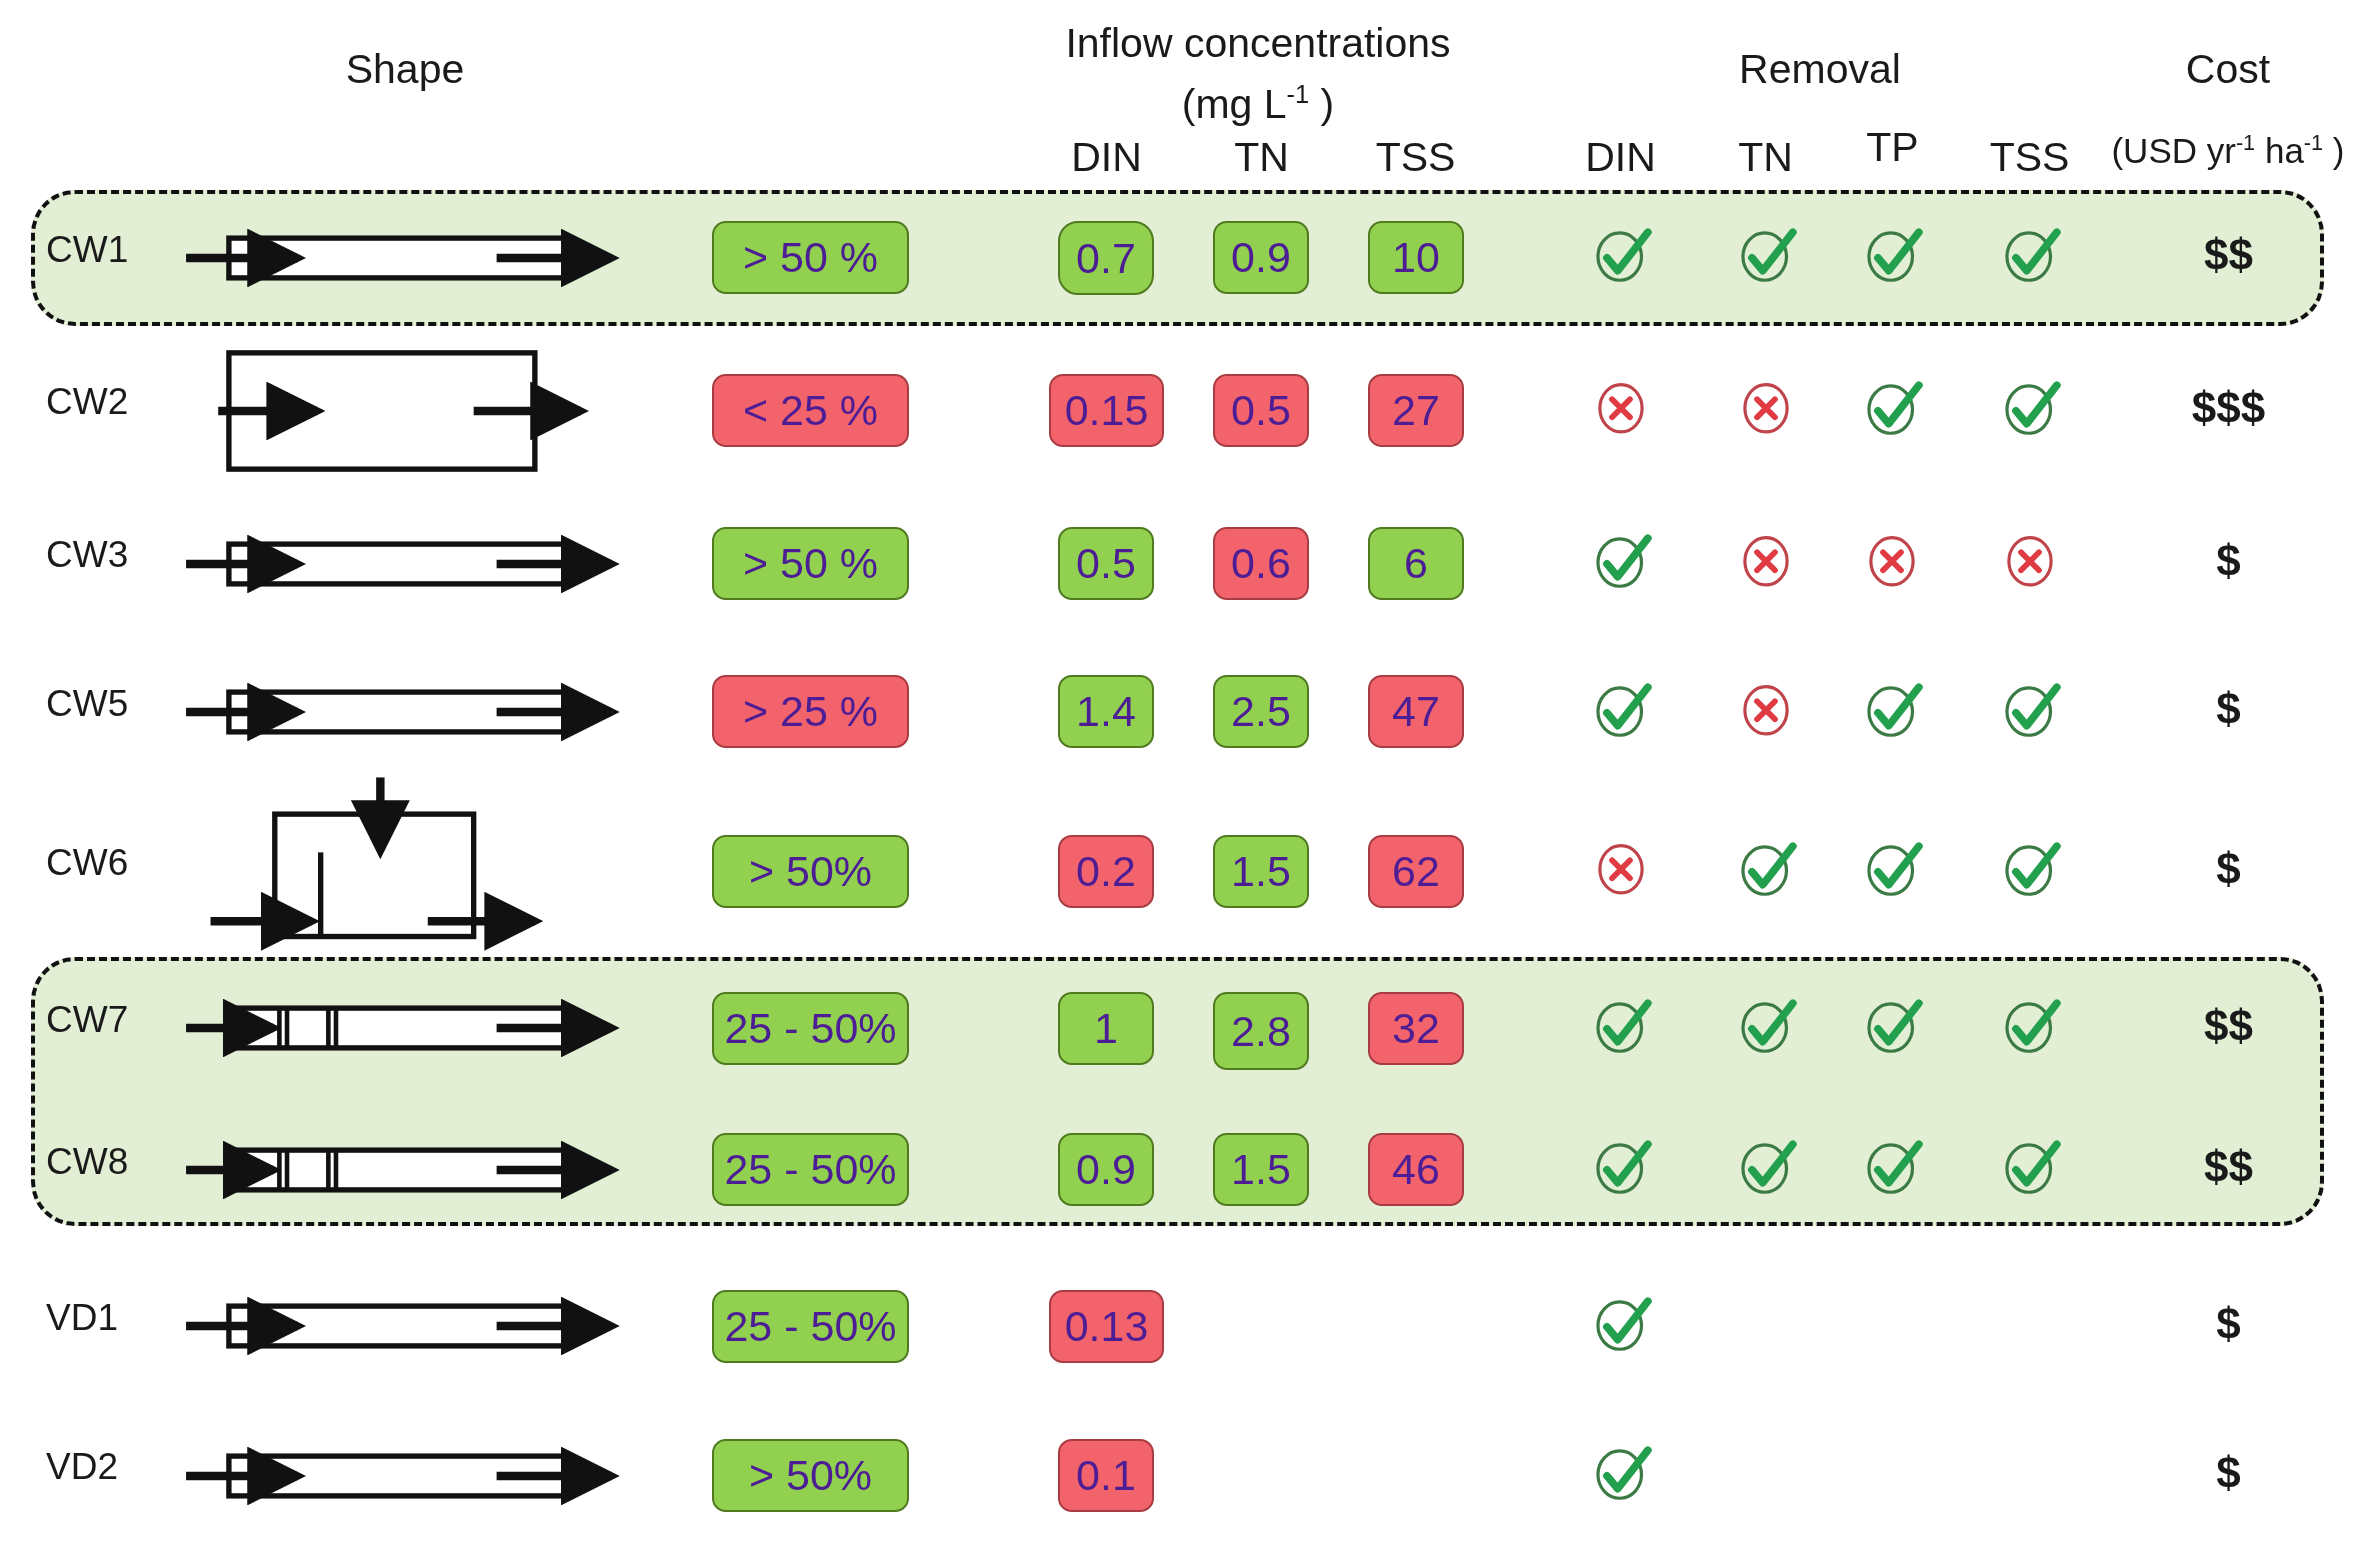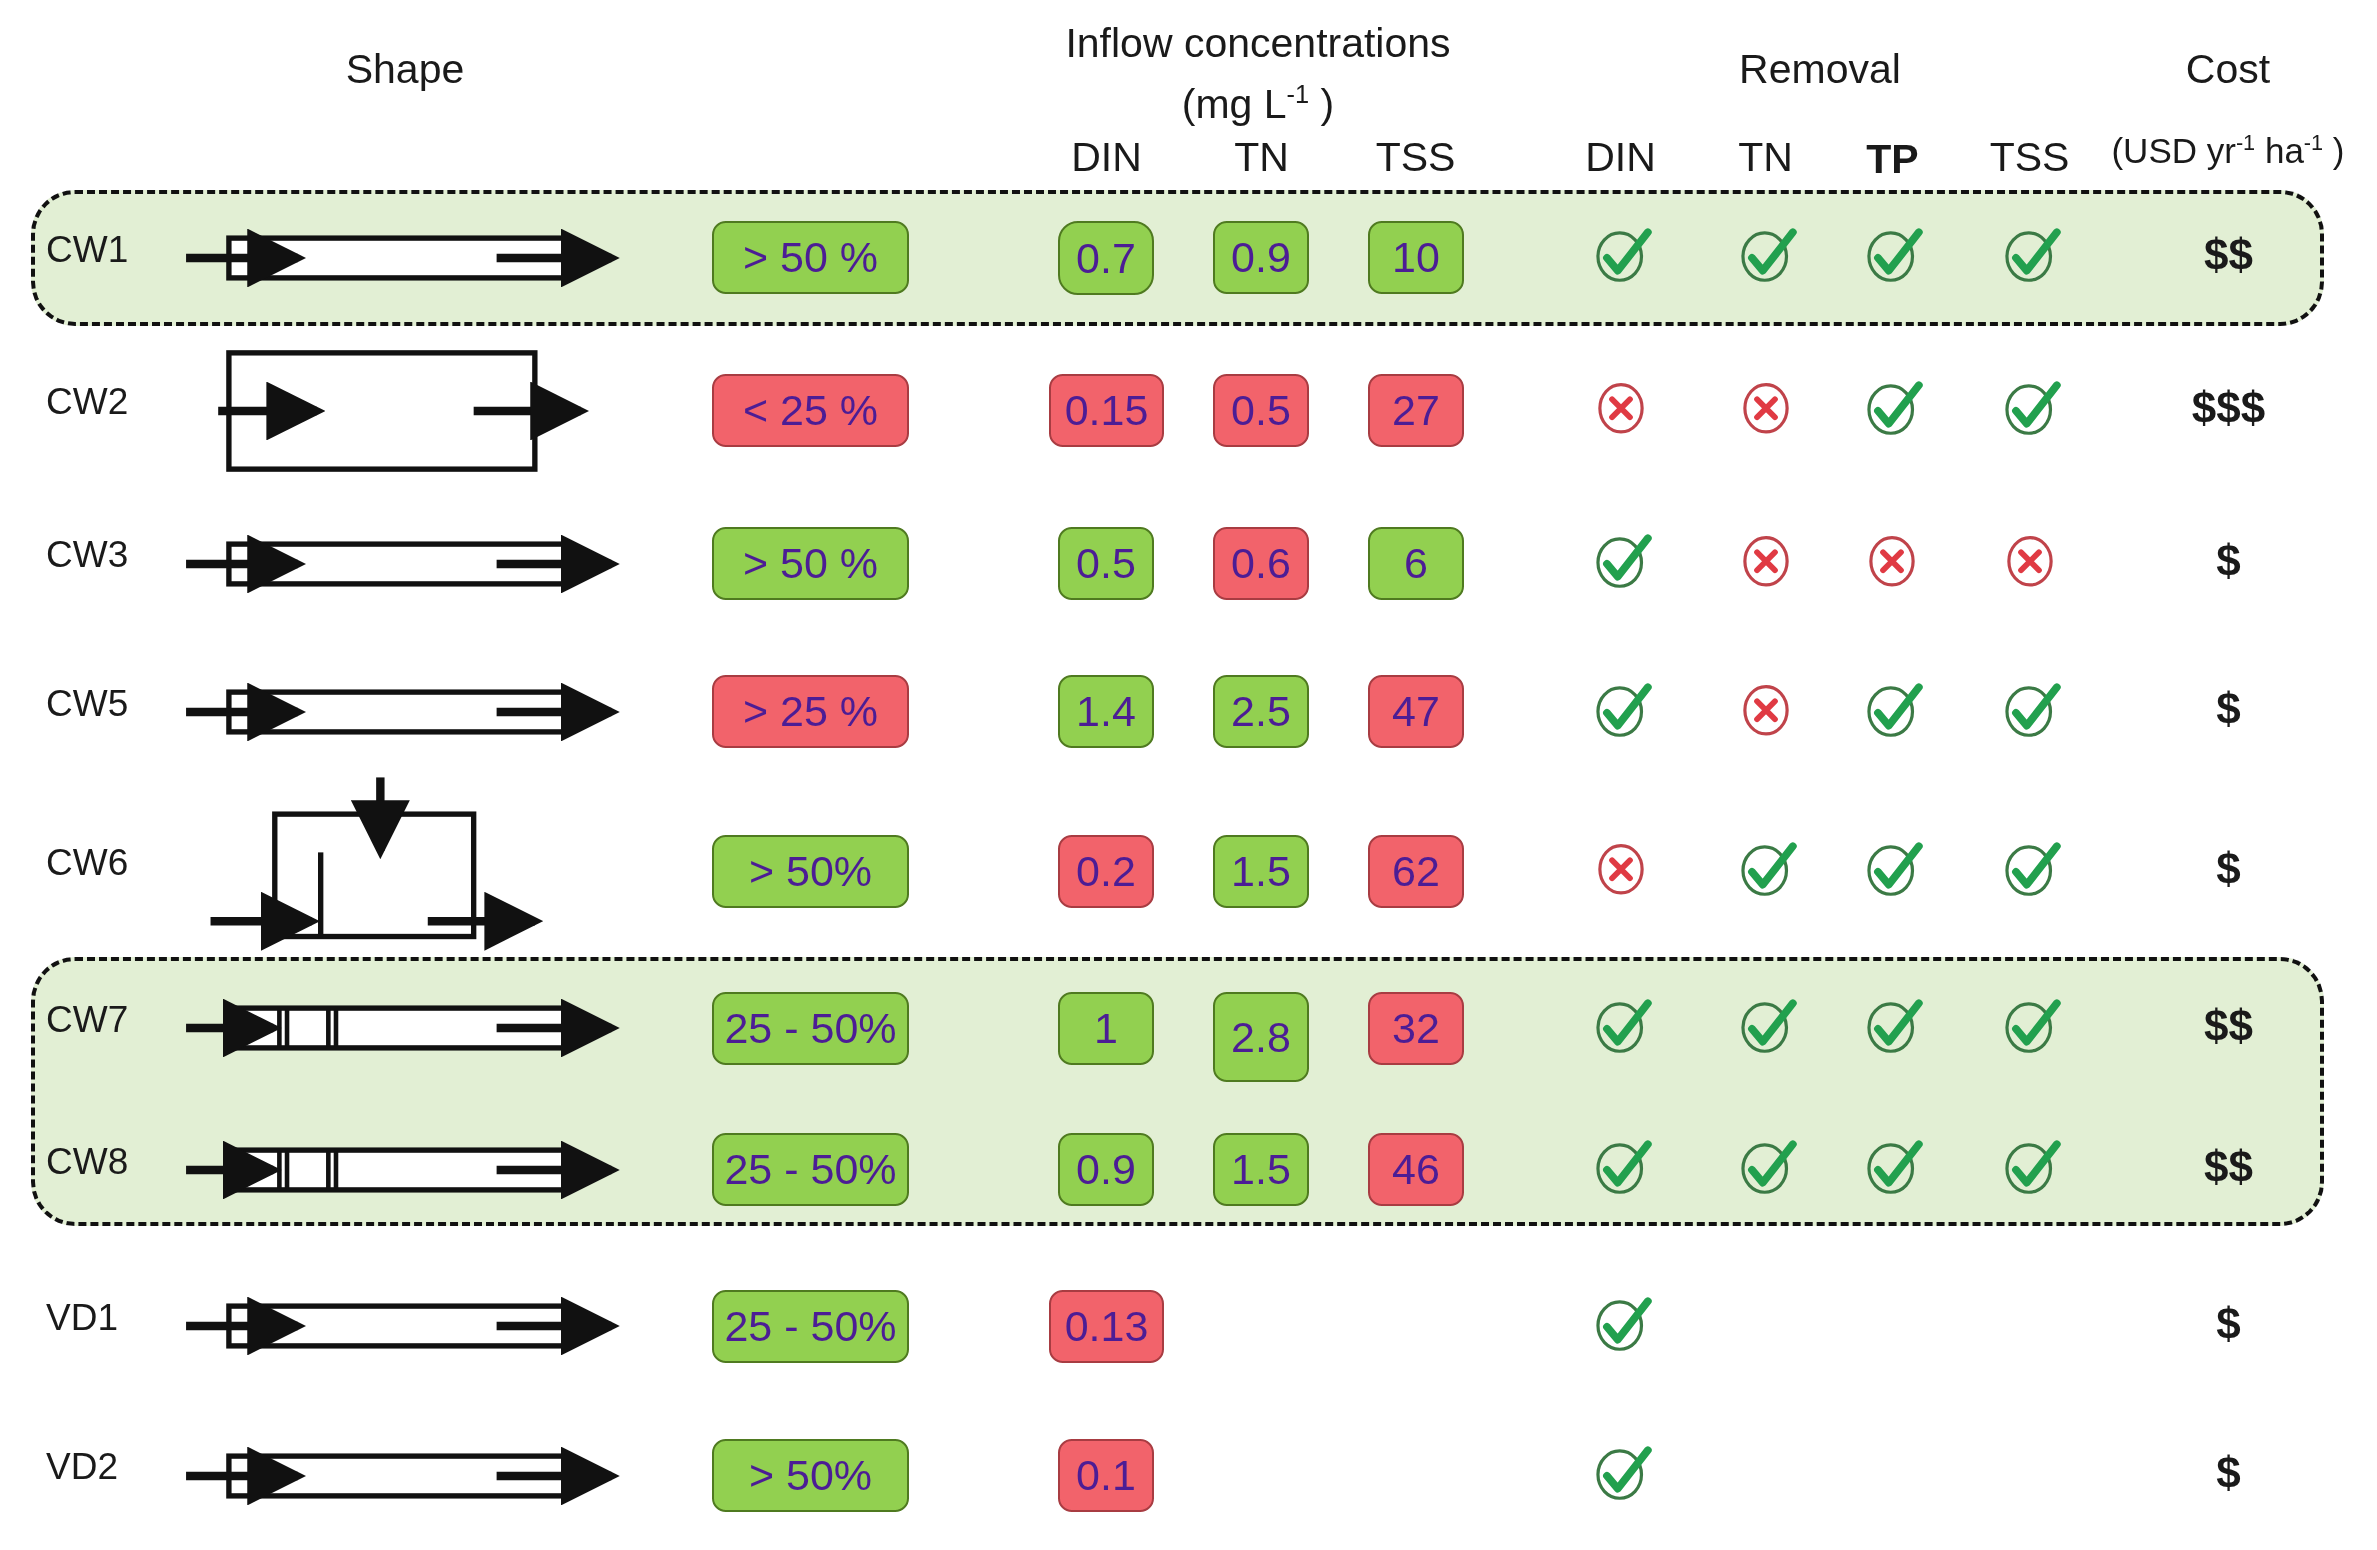--- a/index.html
+++ b/index.html
@@ -82,21 +82,21 @@
   <div class="hdr" style="left:1339px;top:135px;width:153px;">
     <span>TSS</span></div>
 
   <div class="hdr" style="left:1667px;top:47px;width:306px;">
     <span>Removal</span></div>
 
   <div class="hdr" style="left:1544px;top:135px;width:153px;">
     <span>DIN</span></div>
   <div class="hdr" style="left:1689px;top:135px;width:153px;">
     <span>TN</span></div>
-  <div class="hdr" style="left:1816px;top:137px;width:153px;font-weight:bold;">
+  <div class="hdr" style="left:1816px;top:125px;width:153px;">
     <span>TP</span></div>
   <div class="hdr" style="left:1953px;top:135px;width:153px;">
     <span>TSS</span></div>
 
   <div class="hdr" style="left:2079px;top:47px;width:298px;">
     <span>Cost</span></div>
 
   <div class="hdr small" style="left:2079px;top:131px;width:298px;font-size:35px;">
     <span>(USD yr</span><span class="sup">-1</span><span> ha</span><span class="sup">-1</span><span> )</span>
   </div>
@@ -329,21 +329,21 @@
     <line x1="126" y1="36" x2="126" y2="84" stroke="#111" stroke-width="6"></line>
     <line x1="136" y1="36" x2="136" y2="84" stroke="#111" stroke-width="6"></line>
     <line x1="190" y1="36" x2="190" y2="84" stroke="#111" stroke-width="6"></line>
     <line x1="200" y1="36" x2="200" y2="84" stroke="#111" stroke-width="6"></line>
     <line x1="4" y1="60" x2="118" y2="60" stroke="#111" stroke-width="11" marker-end="url(#ah5)"></line>
     <line x1="410" y1="60" x2="560" y2="60" stroke="#111" stroke-width="11" marker-end="url(#ah5)"></line>
   </svg>
       </div>
       <div class="pill green" style="left: 712px; top: 992px; width: 197px; height: 73px;">25 - 50%</div>
       <div class="pill green" style="left: 1058px; top: 992px; width: 96px; height: 73px;">1</div>
-      <div class="pill green" style="left: 1213px; top: 992px; width: 96px; height: 90px;">2.8</div>
+      <div class="pill green" style="left: 1213px; top: 992px; width: 96px; height: 78px;">2.8</div>
       <div class="pill red" style="left: 1368px; top: 992px; width: 96px; height: 73px;">32</div>
       <div class="mark" style="left: 1589px; top: 993px;">
         <svg viewBox="0 0 100 100">
       <ellipse cx="48" cy="54" rx="34" ry="37" fill="none" stroke="#3b7a45" stroke-width="5"></ellipse>
       <path d="M28 56 L45 76 L92 16" fill="none" stroke="#22a04e" stroke-width="12" stroke-linecap="round" stroke-linejoin="round"></path>
     </svg>
       </div>
       <div class="mark" style="left: 1734px; top: 993px;">
         <svg viewBox="0 0 100 100">
       <ellipse cx="48" cy="54" rx="34" ry="37" fill="none" stroke="#3b7a45" stroke-width="5"></ellipse>

